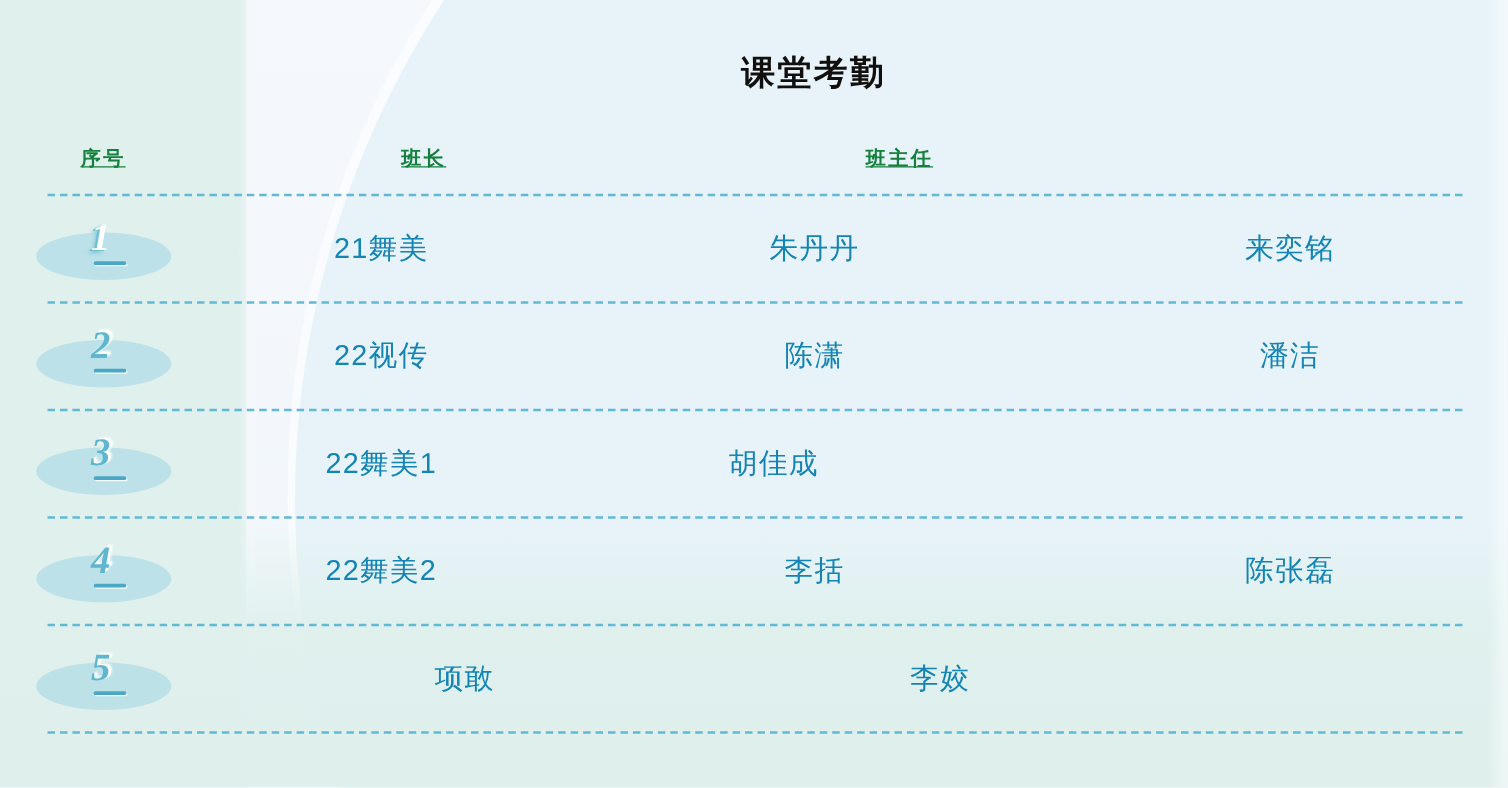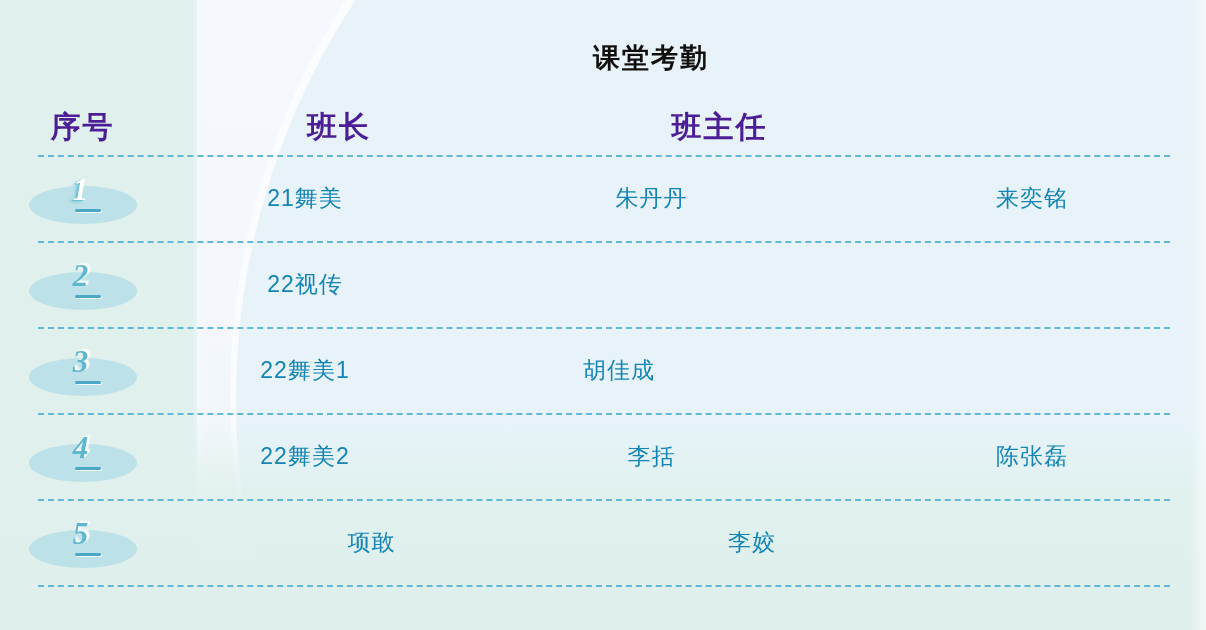--- a/index.html
+++ b/index.html
@@ -110,24 +110,25 @@
     justify-content: center;
     height: 100%;
     box-sizing: border-box;
   }
   .c-index { width: 165px; }
   .c-class { width: 280px; }
   .c-teacher { width: 413px; }
   .c-monitor { width: 348px; }
 
   .th {
-    font-size: 30px;
+    font-size: 16px;
     font-weight: bold;
-    color: #4c1d95;
+    color: #15803d;
     letter-spacing: 2px;
+    text-decoration: underline;
   }
   .td {
     font-size: 23px;
     color: #1384b4;
     letter-spacing: 1px;
   }
 
   
   .sep {
     position: absolute;
@@ -237,20 +238,26 @@
         <div class="cell c-index">
           <div class="badge">
             <div class="ellipse"></div>
             <span class="num">2</span>
             <div class="bar"></div>
           </div>
         </div>
         <div class="cell c-class">
             <span class="td">22视传</span>
           </div>
+        <div class="cell c-teacher">
+            <span class="td">陈潇</span>
+          </div>
+        <div class="cell c-monitor">
+            <span class="td">潘洁</span>
+          </div>
         <div class="sep" style="top:86px;"></div>
       </div>
 
       <div class="row">
         <div class="cell c-index">
           <div class="badge">
             <div class="ellipse"></div>
             <span class="num">3</span>
             <div class="bar"></div>
           </div>

